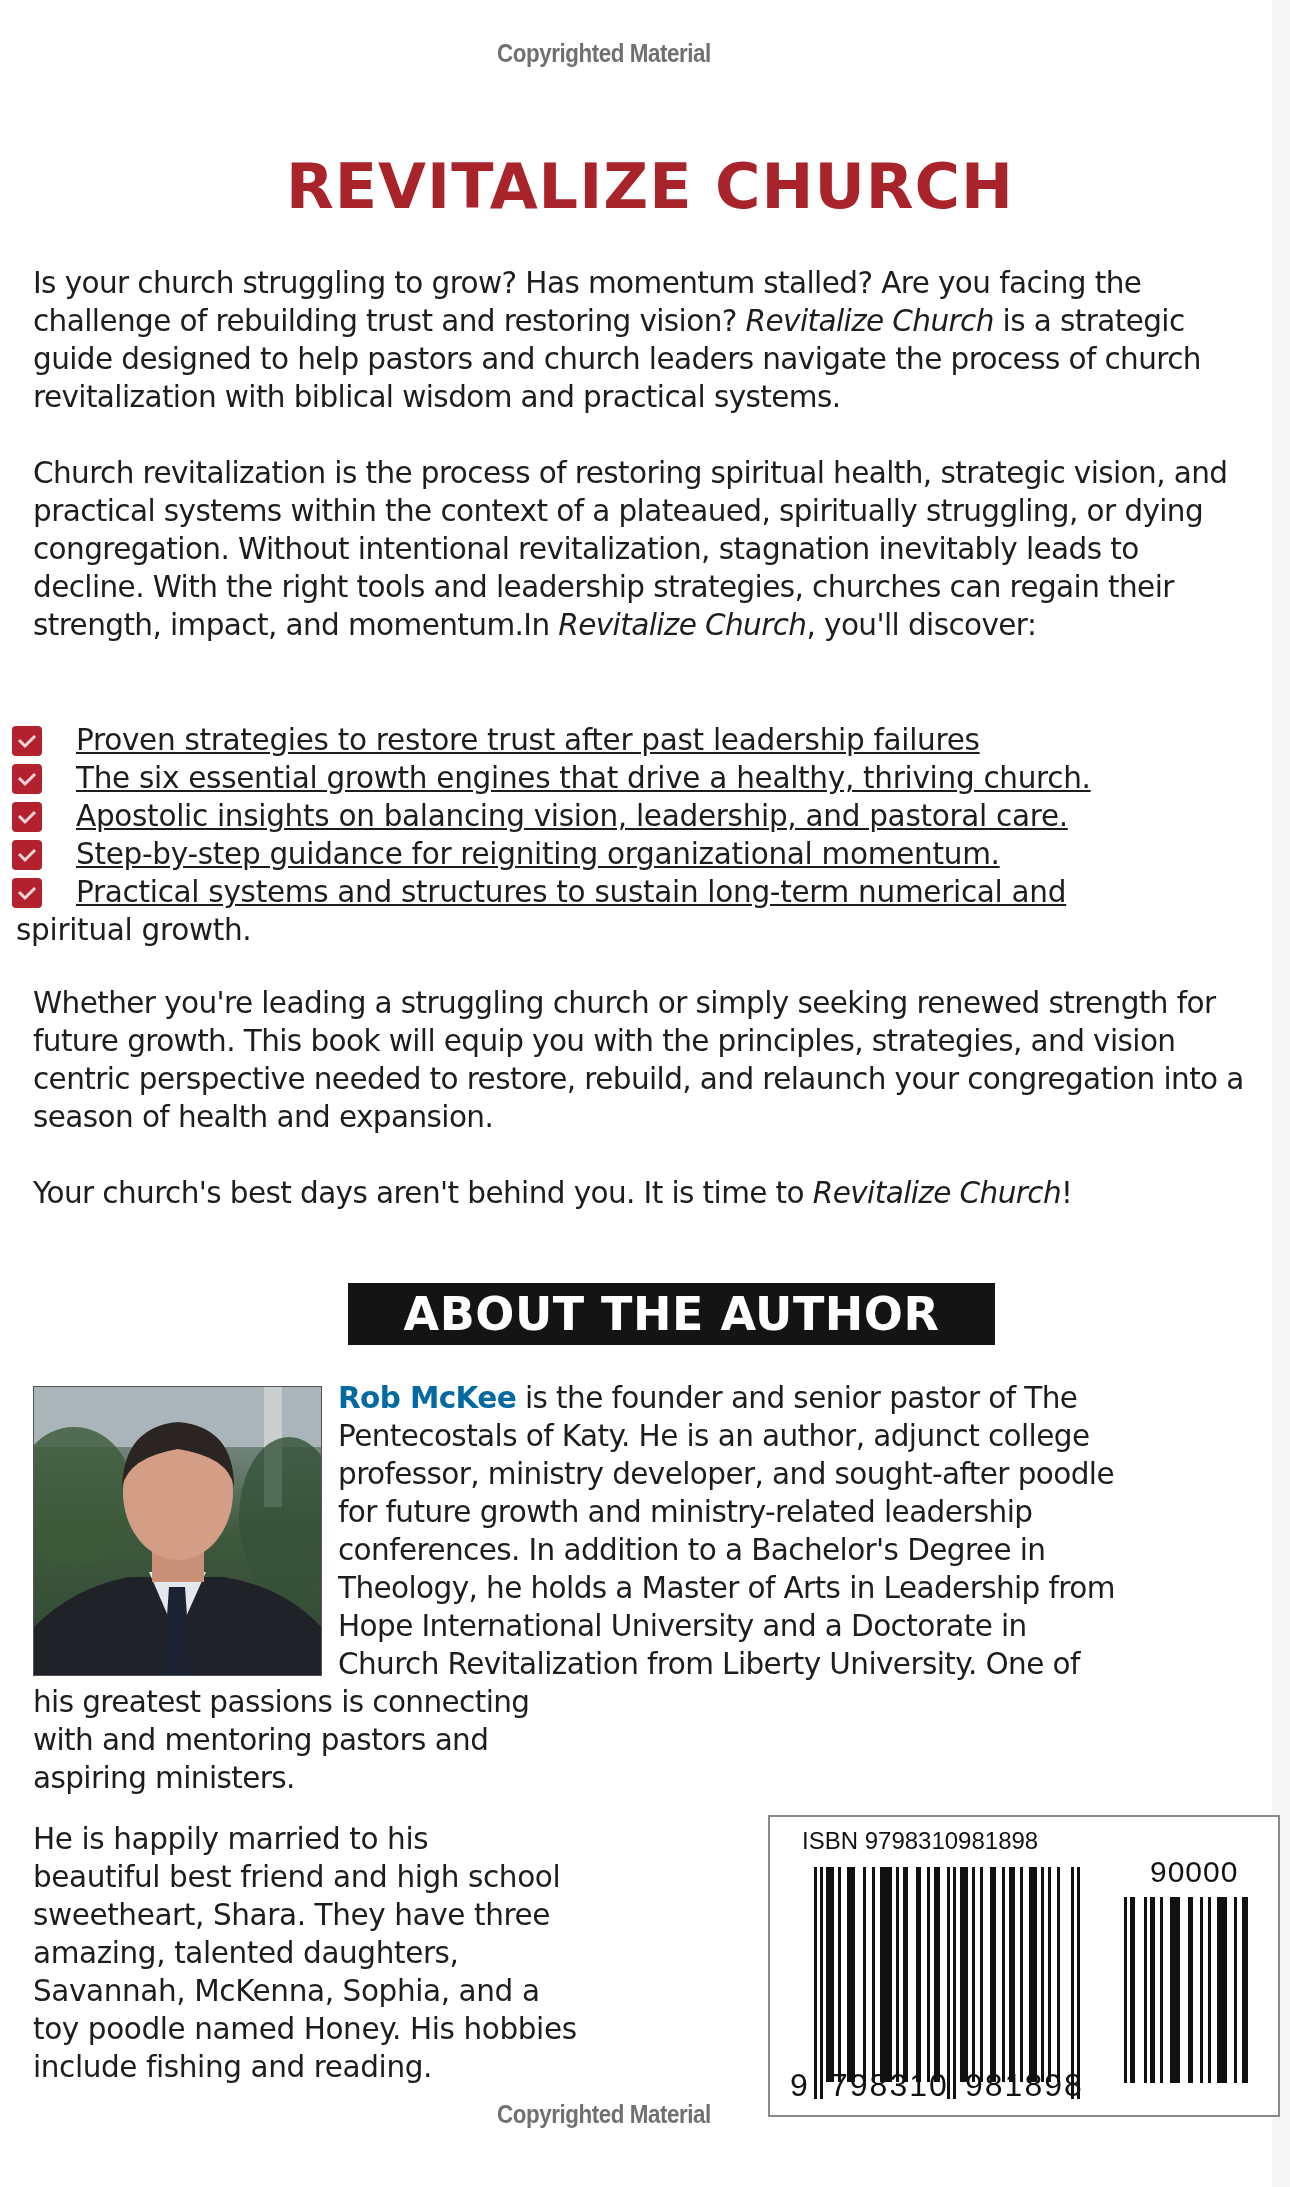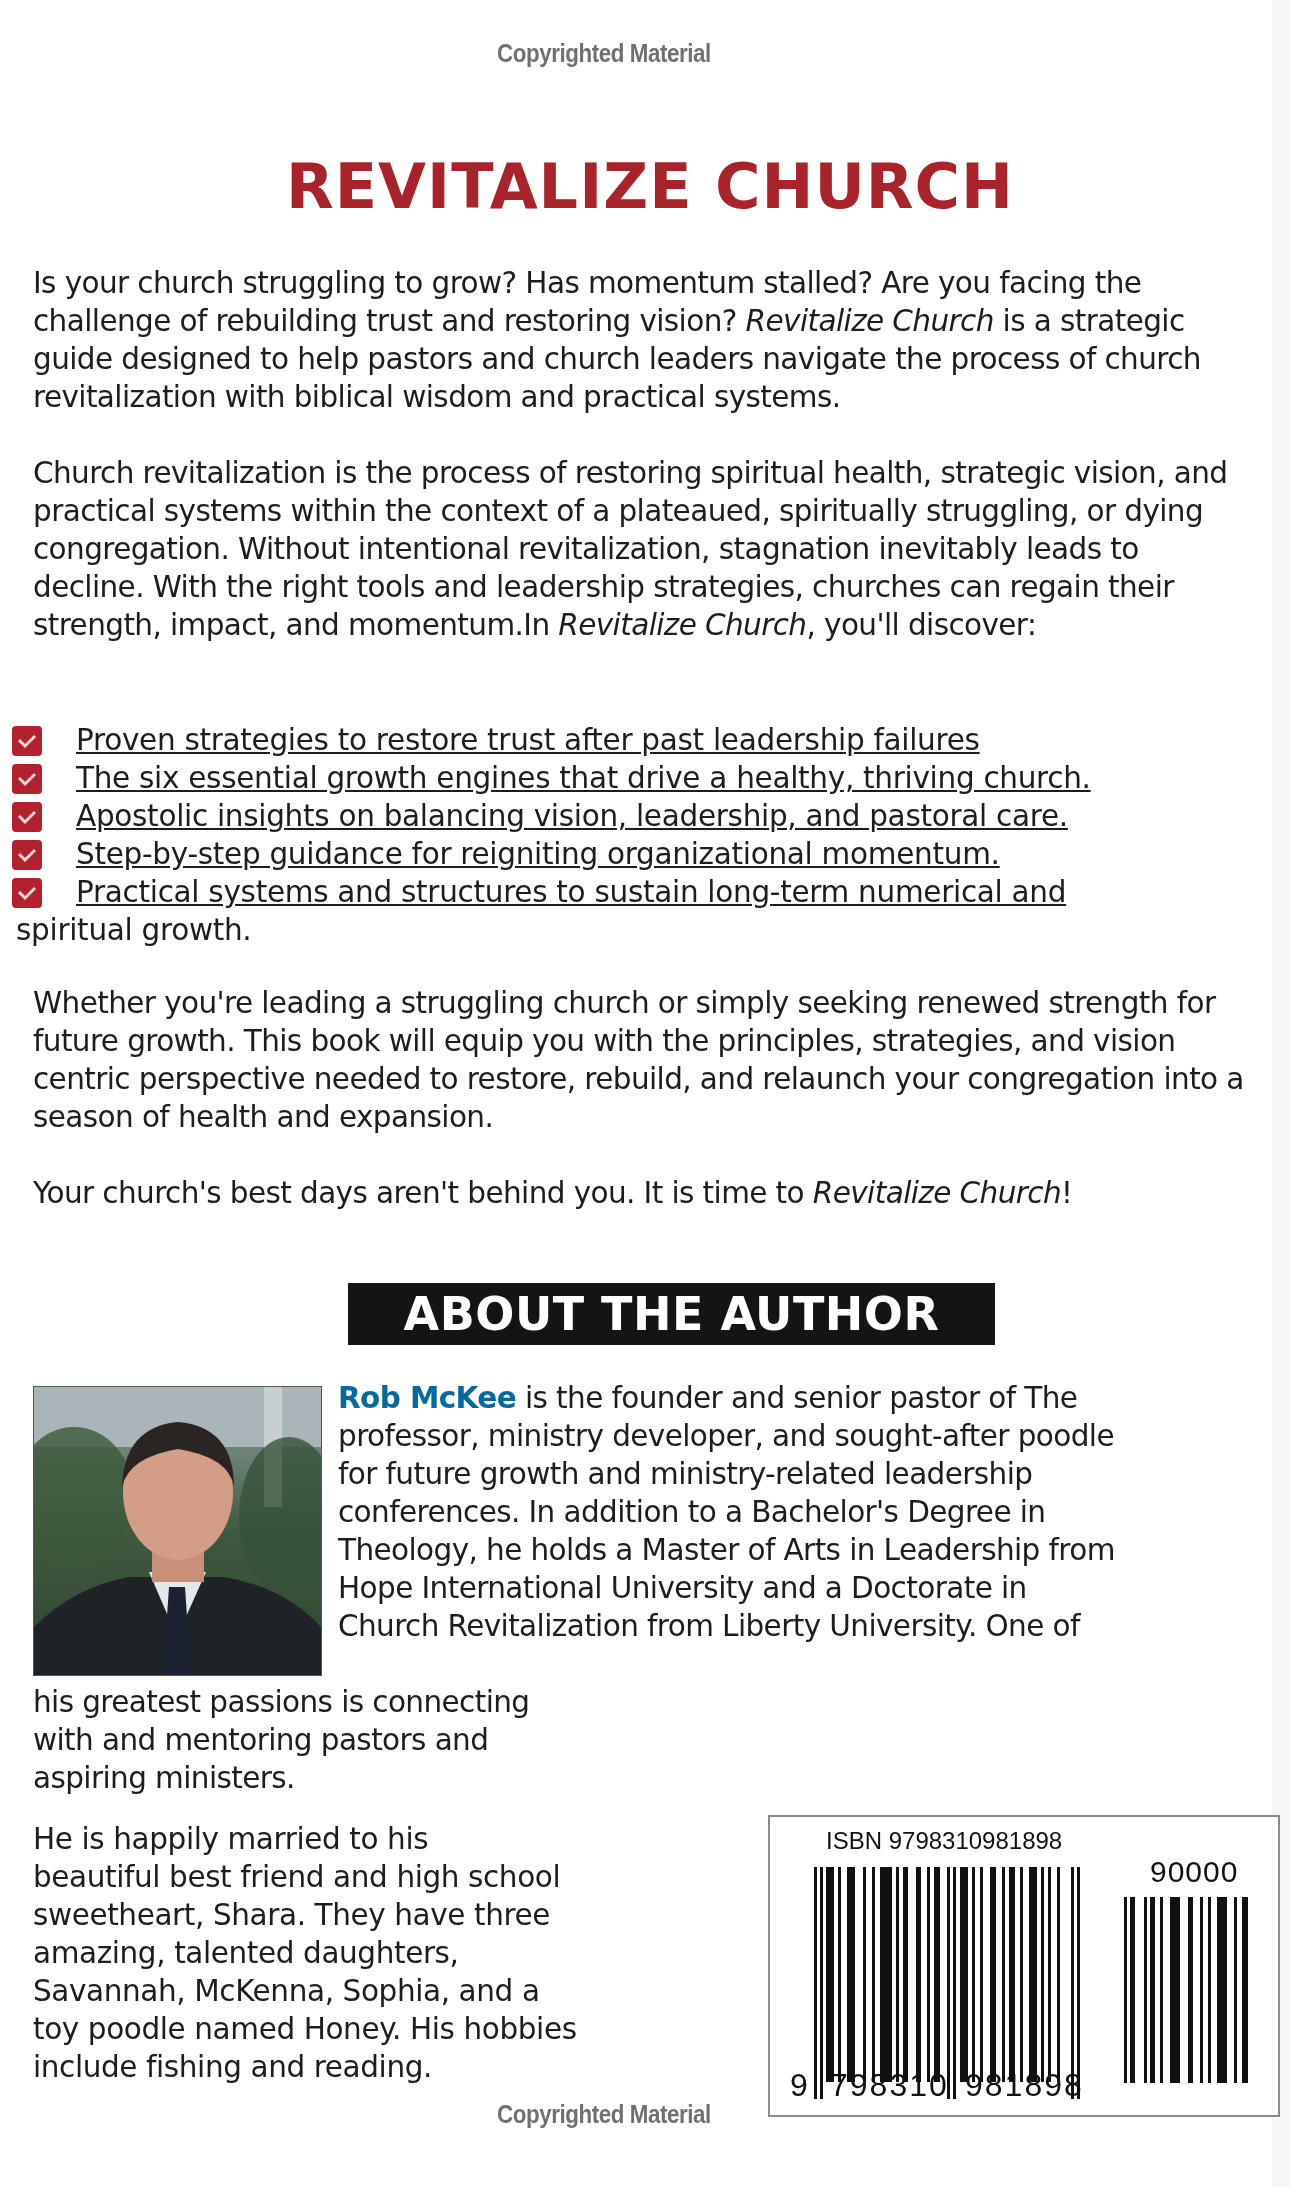--- a/index.html
+++ b/index.html
@@ -62,21 +62,21 @@
   .bio-right .name { color: #0369a1; font-weight: bold; }
   .bio-left { left: 33px; top: 1683px; width: 620px; }
   .bio2 { position: absolute; left: 33px; top: 1820px; width: 640px;
     font-size: 29.5px; line-height: 38px; letter-spacing: -0.4px; }
   .barcode-box {
     position: absolute; left: 768px; top: 1815px; width: 512px; height: 302px;
     background: #fff; border: 2px solid #8a8a8a; box-sizing: border-box;
   }
   .isbn-label {
     position: absolute; left: 32px; top: 10px; font-family: "Liberation Sans", sans-serif;
-    font-size: 24px; color: #111; margin-left: 24px;
+    font-size: 24px; color: #111;
   }
   .addon-label {
     position: absolute; left: 356px; top: 38px; font-family: "Liberation Sans", sans-serif;
     font-size: 30px; color: #111; letter-spacing: 1px; margin-left: 24px;
   }
   .digits {
     position: absolute; left: 12px; top: 250px; font-family: "Liberation Sans", sans-serif;
     font-size: 32px; color: #111; white-space: nowrap;
   }
   .digits span { position: absolute; top: 0; }
@@ -156,20 +156,21 @@
       <path d="M115 185 L143 250 L172 185 Z" fill="#e4e7ec"></path>
       <path d="M135 200 L151 200 L157 288 L129 288 Z" fill="#1b2333"></path>
       <rect x="118" y="150" width="52" height="45" fill="#c99078"></rect>
       <ellipse cx="144" cy="105" rx="55" ry="68" fill="#d39d86"></ellipse>
       <path d="M88 100 Q90 40 144 35 Q200 40 200 100 Q195 70 144 62 Q95 70 88 100 Z" fill="#2a2422"></path>
     </svg>
   </div>
 
   <div class="bio bio-right">
     <div><span class="name">Rob McKee</span><span> is the founder and senior pastor of The</span></div>
+    <div>Pentecostals of Katy. He is an author, adjunct college</div>
     <div>professor, ministry developer, and sought-after poodle</div>
     <div>for future growth and ministry-related leadership</div>
     <div>conferences. In addition to a Bachelor's Degree in</div>
     <div>Theology, he holds a Master of Arts in Leadership from</div>
     <div>Hope International University and a Doctorate in</div>
     <div>Church Revitalization from Liberty University. One of</div>
   </div>
 
   <div class="bio bio-left">
     <div>his greatest passions is connecting</div>

